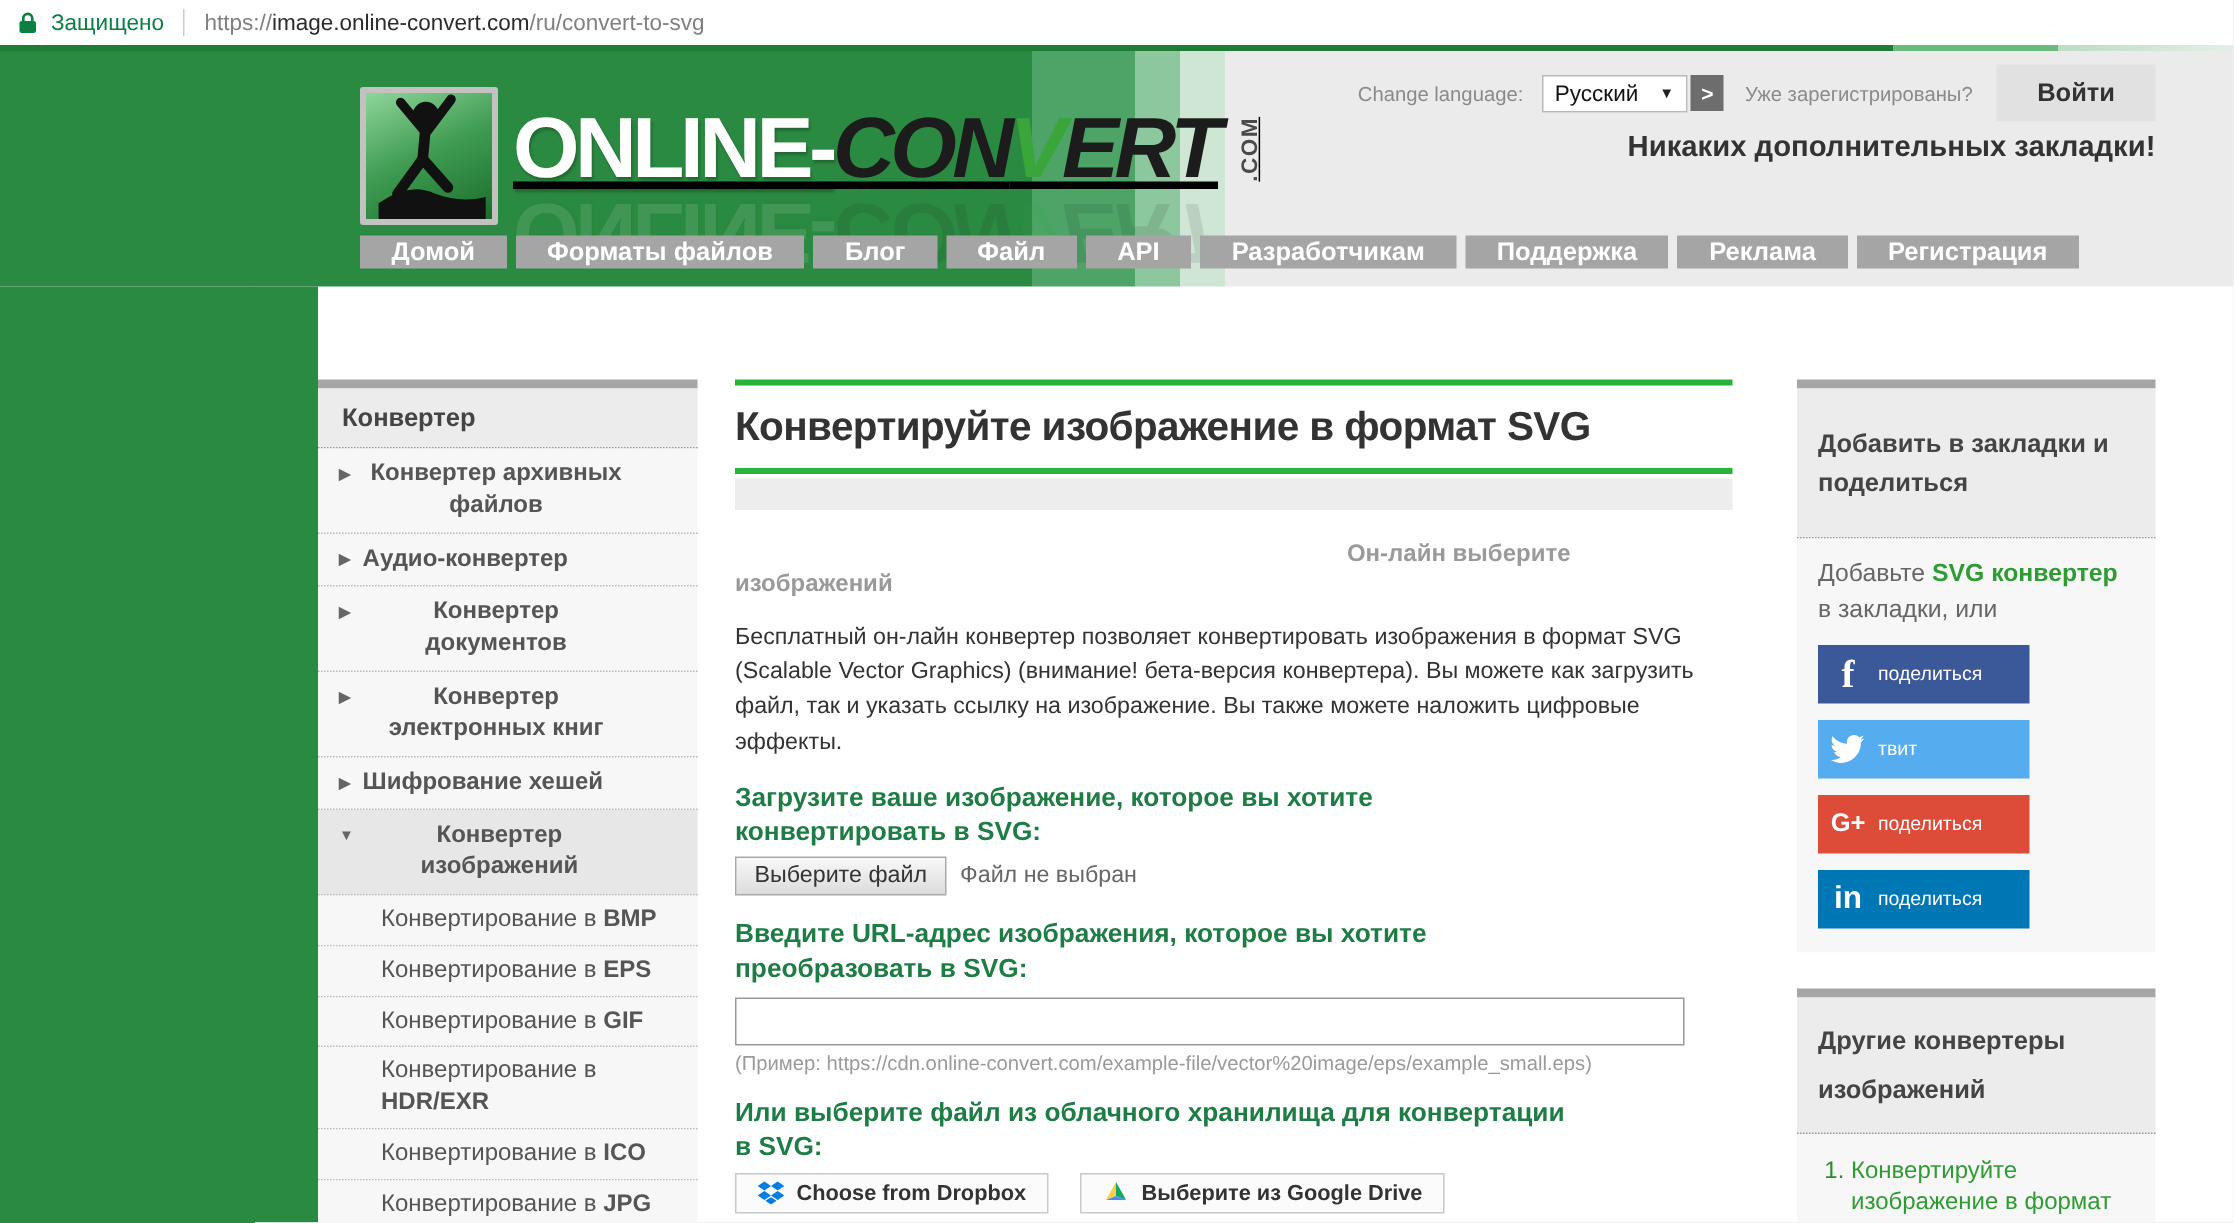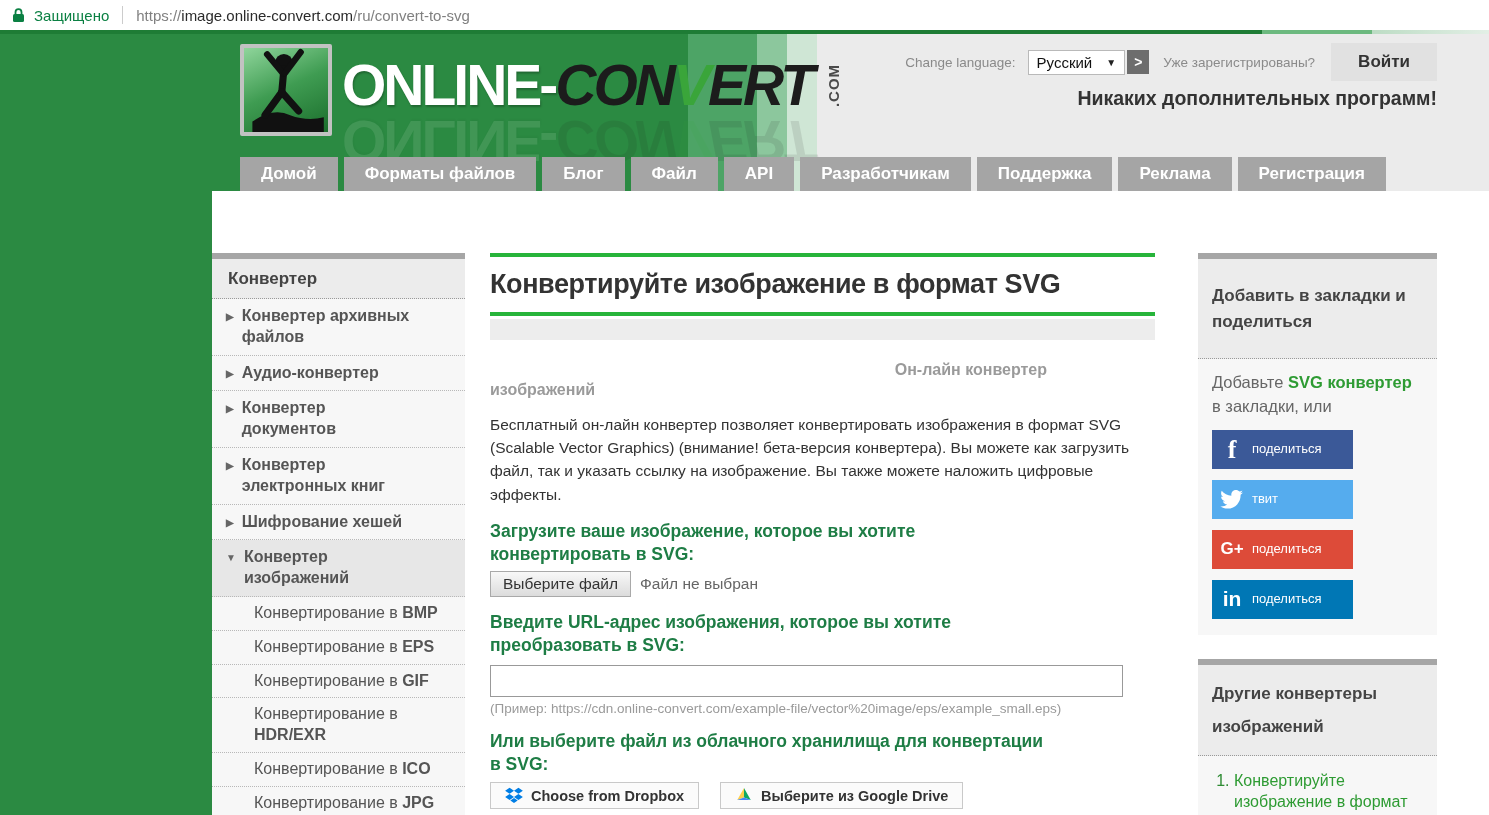--- a/index.html
+++ b/index.html
@@ -17,21 +17,21 @@
   .url-domain { color:#2b2b2b; }
 
   
   .top-line { height:4px;
     background:linear-gradient(to right,#1e7c35 0,#1e7c35 1262px,#6cb97f 1262px,#6cb97f 1372px,#bcdcc4 1372px,#e3efe6 100%); }
 
   
   .header-band { height:157px; position:relative;
     background:linear-gradient(to right,#2b8a42 0,#2b8a42 688px,#4da466 688px,#4da466 757px,
       #8cc79d 757px,#8cc79d 787px,#cfe6d5 787px,#cfe6d5 817px,#ebebeb 817px,#ebebeb 100%); }
-  .logo { position:absolute; left:240px; top:10px; display:flex; }
+  .logo { position:absolute; left:240px; top:24px; display:flex;text-decoration:underline; }
   .logo-box { width:92px; height:92px; border:4px solid #c2c2c2; border-radius:2px;
     background:linear-gradient(155deg,#8fd59b 0%,#3f9c52 48%,#1b6e2c 100%); 
     display:flex; align-items:flex-end; justify-content:center; overflow:hidden; }
   .logo-textwrap { position:relative; margin-left:10px; margin-top:8px; }
   .logo-text { display:flex; align-items:baseline; white-space:nowrap; }
   .lt-online { font-size:57px; font-weight:bold; color:#fff; letter-spacing:-3px;
                text-shadow:1px 2px 2px rgba(0,0,0,.25); }
   .lt-convert { font-size:57px; font-weight:bold; font-style:italic; letter-spacing:-3px; color:#1c1c1c; }
   .lt-convert .gv { color:#3aa53a; }
   .lt-com { display:inline-block; font-size:15px; font-weight:bold; color:#4a4a4a;
@@ -46,39 +46,39 @@
   .lang-caret { font-size:10px; color:#222; }
   .go-btn { background:#6d6d6d; color:#fff; font-size:14px; font-weight:bold;
             padding:4px 7px; margin-left:2px; cursor:pointer; }
   .reg-q { margin-left:14px; }
   .login-btn { background:#e1e1e1; color:#333; font-weight:bold; font-size:17px;
                padding:9px 27px; margin-left:16px; border:none; cursor:pointer; }
   .tagline { position:absolute; top:50px; right:52px; text-align:right;
              font-size:19.5px; font-weight:bold; color:#333; line-height:1.5; }
 
   .nav { position:absolute; left:240px; top:123px; display:flex; gap:6px; }
-  .nav-btn { background:#a5a5a5; color:#fff; font-weight:bold; font-size:17px; height:34px;
+  .nav-btn { background:#a5a5a5; color:#fff; font-weight:bold; font-size:17px; height:22px;
              display:flex; align-items:center; padding:0 21px; cursor:pointer; white-space:nowrap; }
 
   
   .page-body { display:flex; height:624px; }
   .green-strip { width:212px; background:#2b8a42; flex:none; }
   .wrapper { width:1354px; flex:none; background:#fff; display:flex; padding-top:62px; }
   .right-gap { flex:1; background:#e8e8e8; }
 
   
   .left-col { width:253px; flex:none; margin-right:25px; }
   .col-topbar { height:6px; background:#a6a6a6; }
   .side-header { background:#ececec; font-size:17px; font-weight:bold; color:#444;
                  padding:10px 16px 9px; border-bottom:1px dotted #999; }
   .side-list { background:#f7f7f7; }
   .side-item { display:flex; padding:7px 10px 7px 14px; border-bottom:1px dotted #b8b8b8;
                color:#555; font-weight:bold; font-size:16px; line-height:1.3; cursor:pointer; }
   .side-item .tri { color:#666; font-size:10px; margin:4px 8px 0 0; flex:none; }
-  .side-item .lbl { display:block; max-width:178px; }
+  .side-item .lbl { display:block; max-width:178px;text-align:center; }
   .side-item.expanded { background:#e7e7e7; }
   .sub-item { padding:6px 10px 6px 42px; border-bottom:1px dotted #b8b8b8; color:#555;
               font-size:16px; line-height:1.3; cursor:pointer; background:#f7f7f7; }
   .sub-item b { white-space:nowrap; }
 
   
   .main-col { width:665px; flex:none; margin-right:43px; }
   .rule { height:4px; background:#27b43a; }
   .page-title { font-size:27px; color:#333; font-weight:bold; margin:12px 0; letter-spacing:-.4px; }
   .gray-bar { height:21px; background:#ededed; margin-top:3px; }
@@ -174,21 +174,21 @@
       <span class="lang-select">
         <span>Русский</span>
         <span class="lang-caret">▼</span>
       </span>
       <span class="go-btn">&gt;</span>
       <span class="reg-q">Уже зарегистрированы?</span>
       <button class="login-btn">Войти</button>
     </div>
 
     <div class="tagline">
-      <div>Никаких дополнительных программ!</div>
+      <div>Никаких дополнительных закладки!</div>
     </div>
 
     <div class="nav">
       <div class="nav-btn">Домой</div>
       <div class="nav-btn">Форматы файлов</div>
       <div class="nav-btn">Блог</div>
       <div class="nav-btn">Файл</div>
       <div class="nav-btn">API</div>
       <div class="nav-btn">Разработчикам</div>
       <div class="nav-btn">Поддержка</div>
@@ -240,21 +240,21 @@
         </div>
       </aside>
 
       <main class="main-col">
         <div class="rule"></div>
         <h1 class="page-title">Конвертируйте изображение в формат SVG</h1>
         <div class="rule"></div>
         <div class="gray-bar"></div>
 
         <div class="crumb">
-          <span class="l1">Он-лайн конвертер</span>
+          <span class="l1">Он-лайн выберите</span>
           <span class="l2">изображений</span>
         </div>
 
         <p class="desc">Бесплатный он-лайн конвертер позволяет конвертировать изображения в формат SVG (Scalable Vector Graphics) (внимание! бета-версия конвертера). Вы можете как загрузить файл, так и указать ссылку на изображение. Вы также можете наложить цифровые эффекты.</p>
 
         <div class="sec-head w520">Загрузите ваше изображение, которое вы хотите конвертировать в SVG:</div>
         <div class="file-row">
           <button class="file-btn">Выберите файл</button>
           <span class="file-status">Файл не выбран</span>
         </div>

